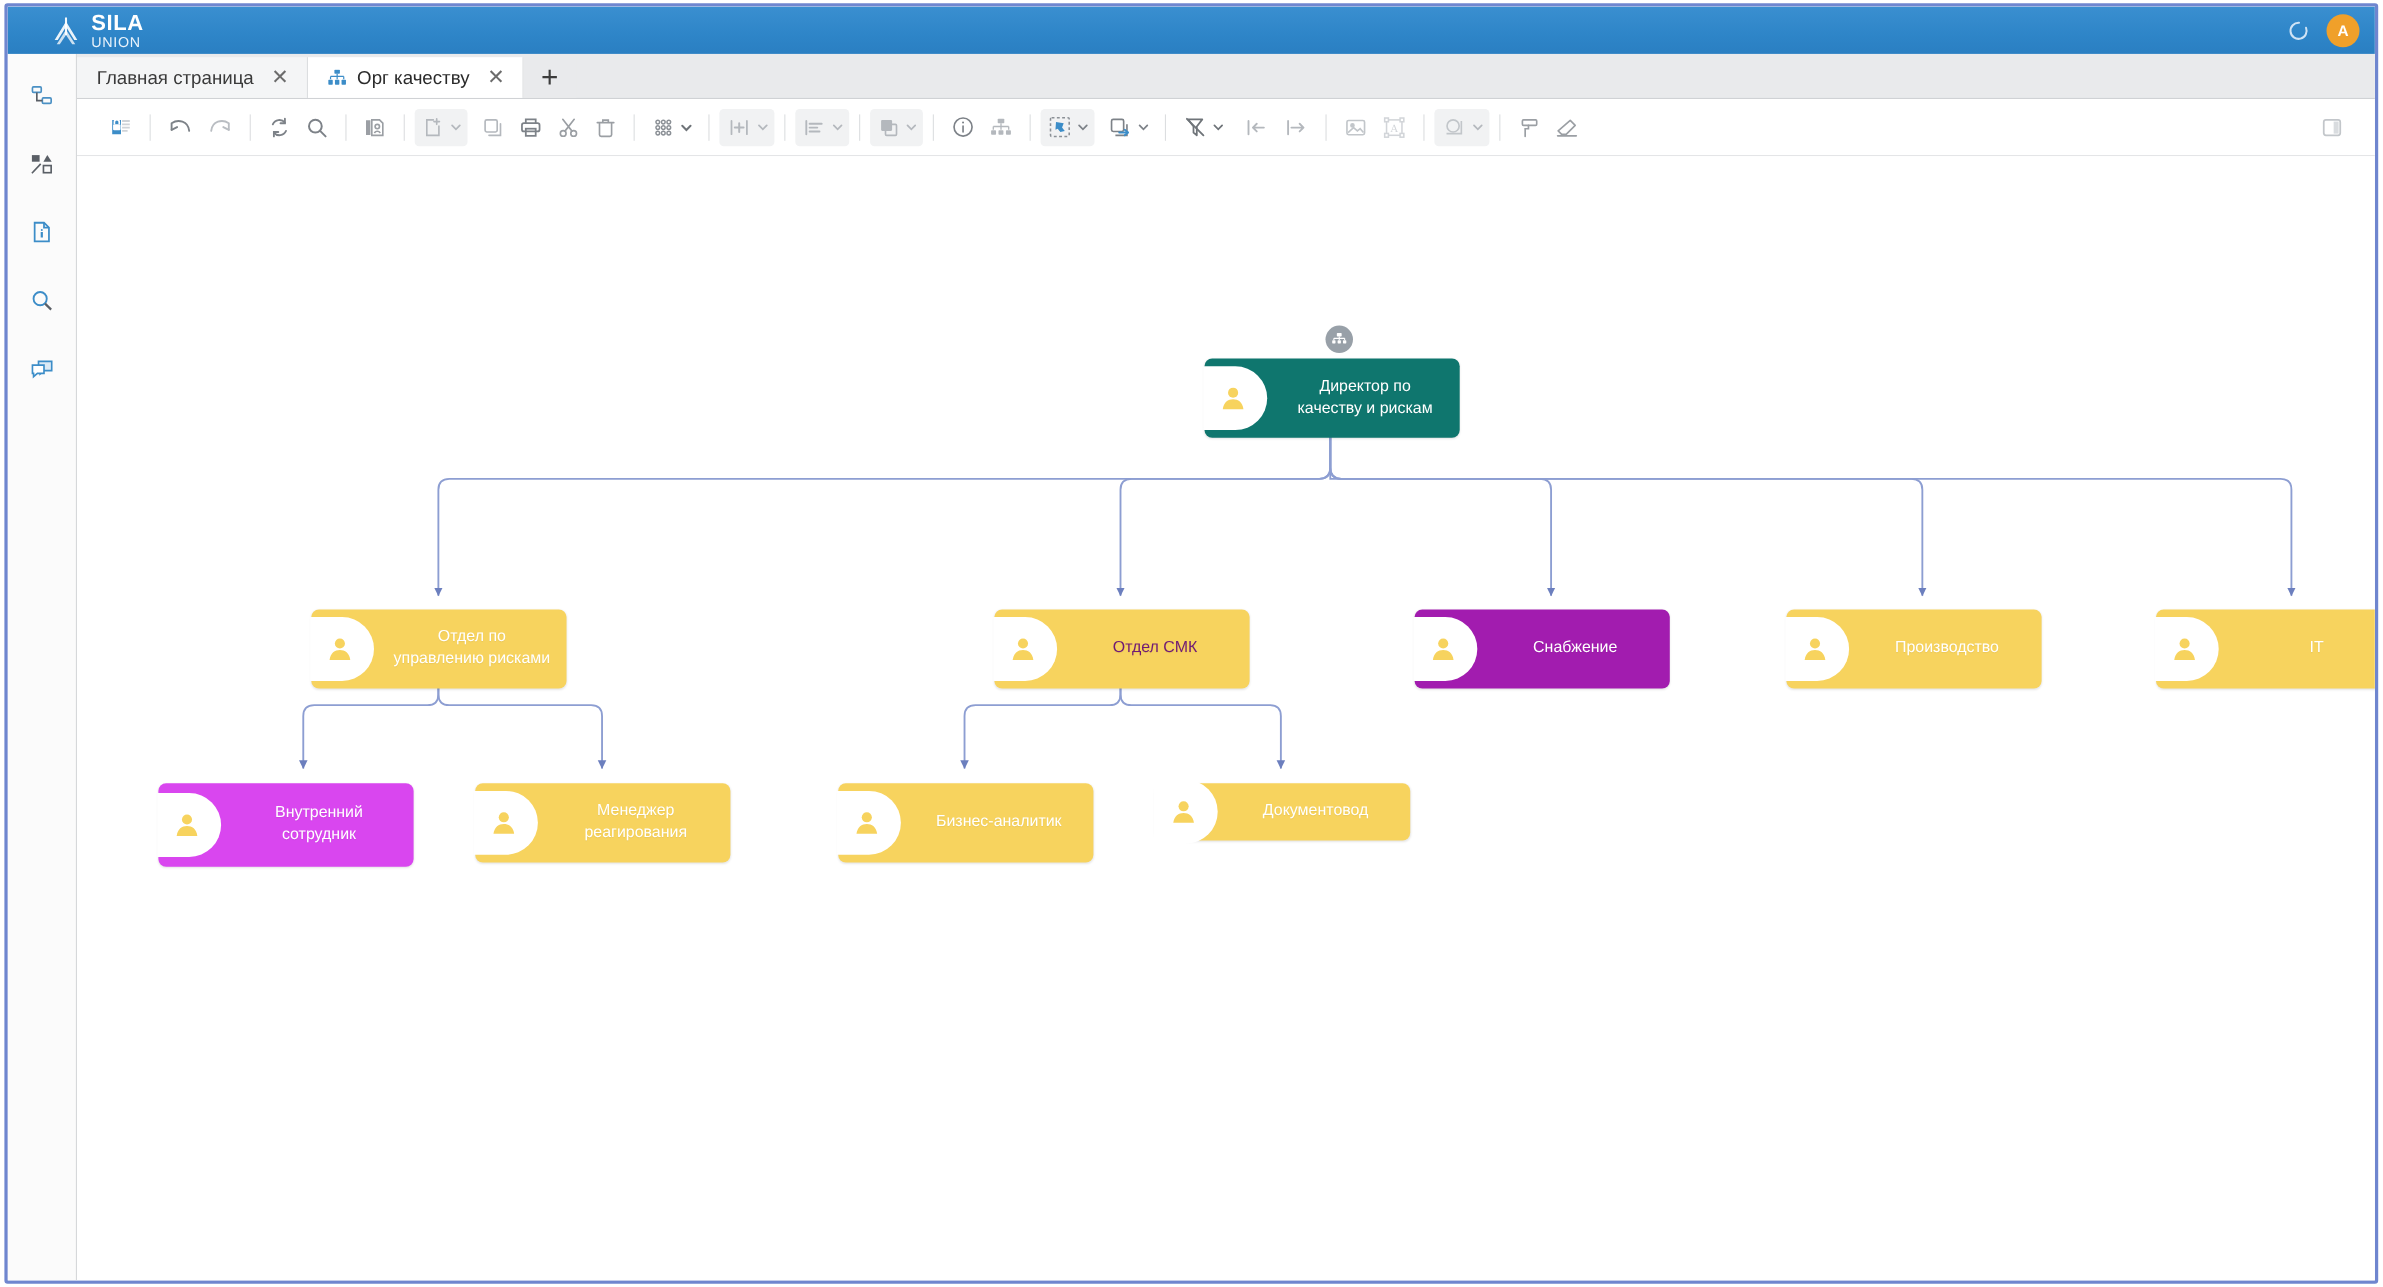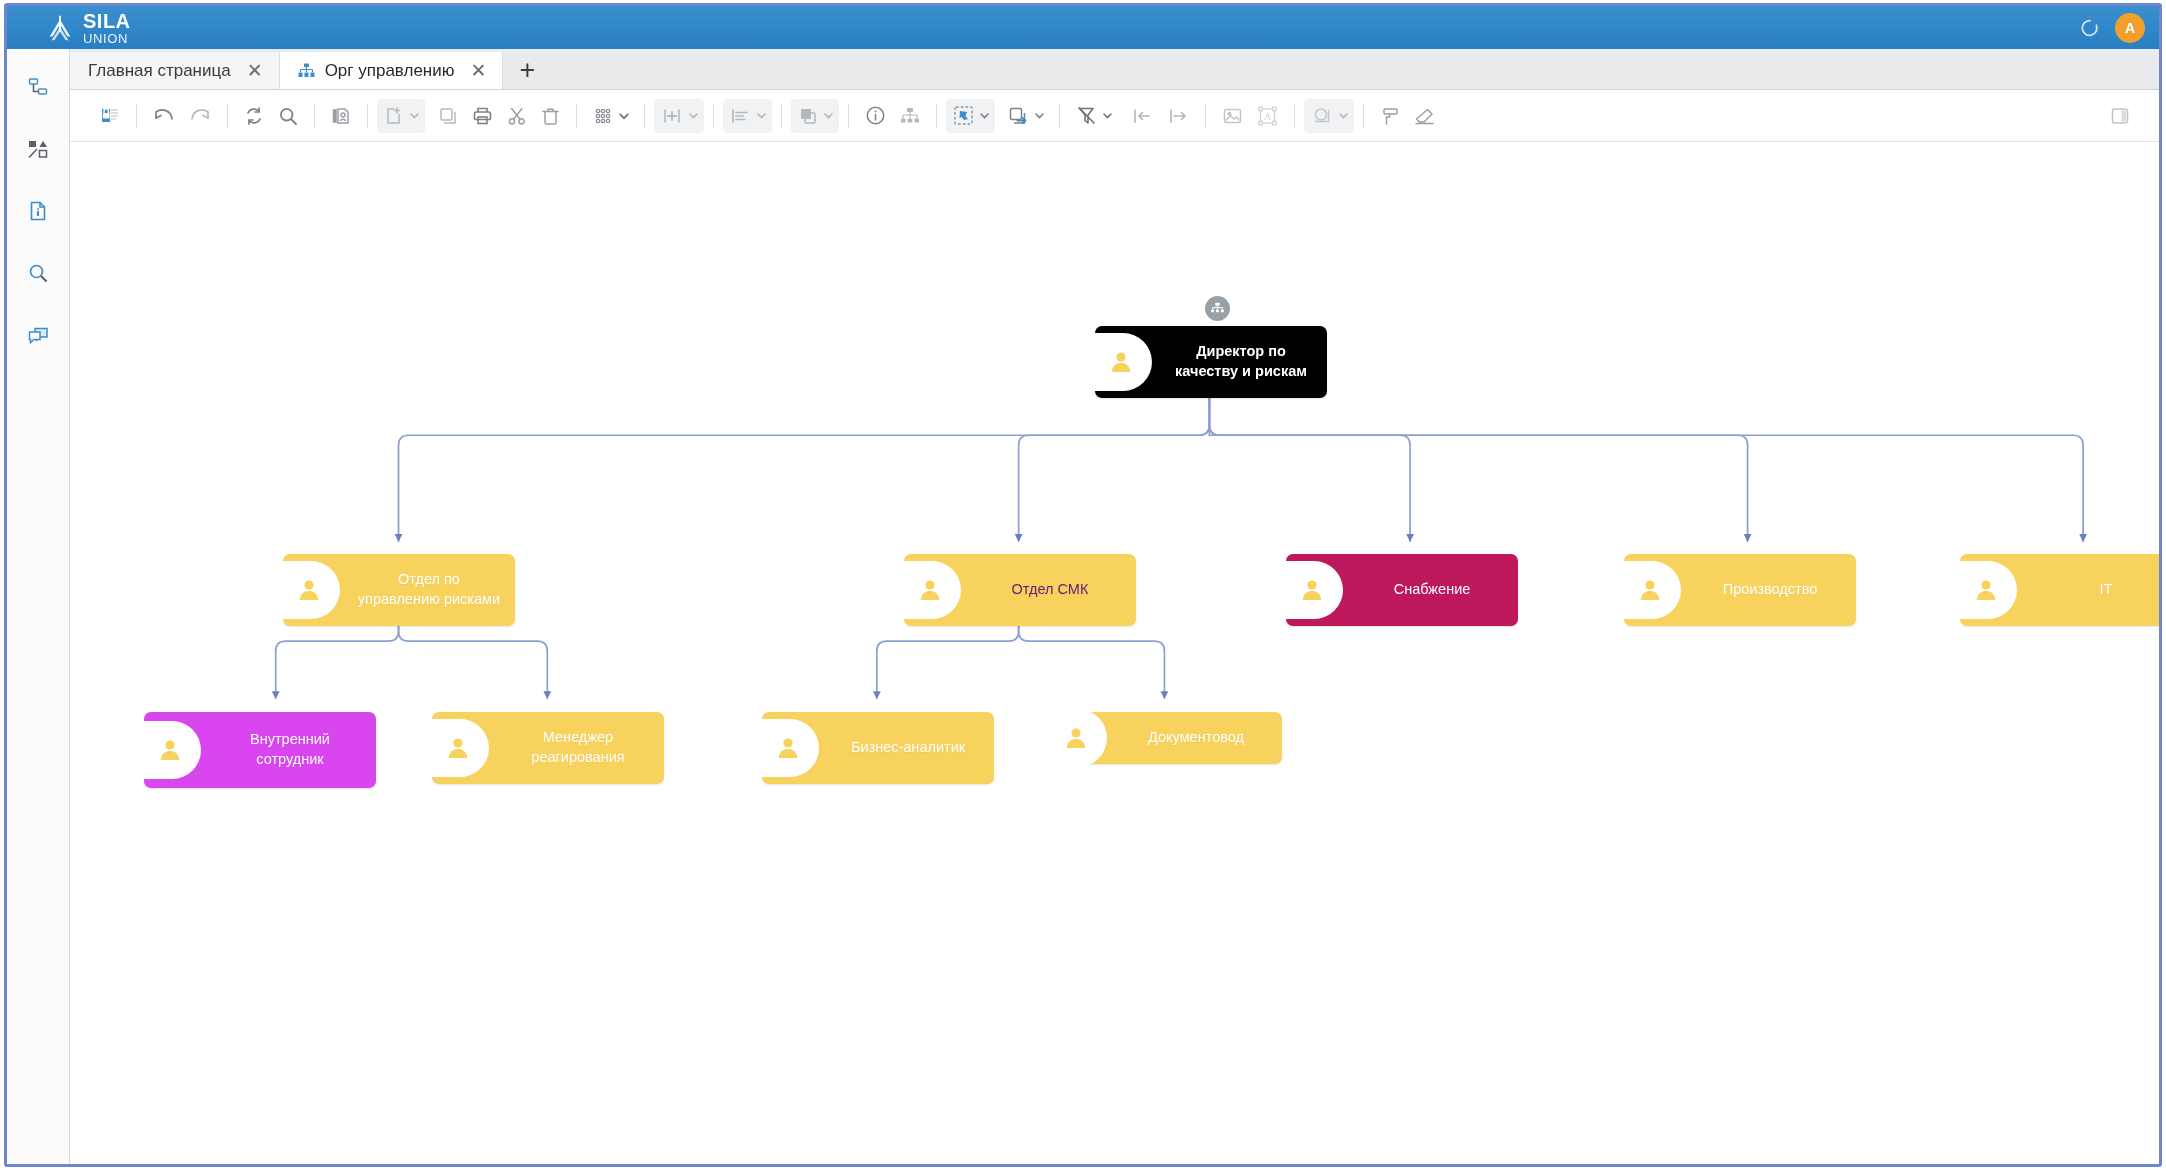--- a/index.html
+++ b/index.html
@@ -294,21 +294,21 @@
         <div class="tab active">
           <span class="tab-icon">
             <svg width="17" height="15" viewBox="0 0 17 15" fill="#3c8dc8">
               <rect x="6" y="0.5" width="5" height="3.5" rx=".6"></rect>
               <path d="M8.5 4 V6.5 M2.5 6.5 H14.5 M2.5 6.5 V9 M8.5 6.5 V9 M14.5 6.5 V9" stroke="#3c8dc8" stroke-width="1.1" fill="none"></path>
               <rect x="0.5" y="9.5" width="4" height="4.5" rx=".6"></rect>
               <rect x="6.5" y="9.5" width="4" height="4.5" rx=".6"></rect>
               <rect x="12.5" y="9.5" width="4" height="4.5" rx=".6"></rect>
             </svg>
           </span>
-          <span>Орг управлению</span>
+          <span>Орг качеству</span>
           <span class="tab-close">✕</span>
         </div>
         <div id="tab-add">+</div>
       </div>
 
       <div id="toolbar">
 
         <div class="tb-item">
           <span>
             <svg width="21" height="21" viewBox="0 0 21 21" fill="none">
@@ -656,21 +656,21 @@
               <path d="M 1141 256 L 1141 285 Q 1141 295 1151 295 L 1670 295 Q 1680 295 1680 305 L 1680 402"></path>
               <path d="M 1141 256 L 1141 285 Q 1141 295 1151 295 L 2006 295 Q 2016 295 2016 305 L 2016 402"></path>
 
               <path d="M 329 484 L 329 492 Q 329 502 319 502 L 216 502 Q 206 502 206 512 L 206 560"></path>
               <path d="M 329 484 L 329 492 Q 329 502 339 502 L 468 502 Q 478 502 478 512 L 478 560"></path>
 
               <path d="M 950 484 L 950 492 Q 950 502 940 502 L 818 502 Q 808 502 808 512 L 808 560"></path>
               <path d="M 950 484 L 950 492 Q 950 502 960 502 L 1086 502 Q 1096 502 1096 512 L 1096 560"></path>
             </g>
           </svg>
-        <div class="node" style="left: 1025px; top: 184px; width: 232px; height: 72px; background: #000000; font-weight: bold;">
+        <div class="node" style="left: 1025px; top: 184px; width: 232px; height: 72px; background: #0f766e;">
               <div class="avatar-cut">
                 <svg width="26" height="26" viewBox="0 0 26 26" fill="#f7d35e">
                   <circle cx="13" cy="8" r="4.6"></circle>
                   <path d="M3.6 23 C4.4 16.6 8.4 14 13 14 C17.6 14 21.6 16.6 22.4 23 Z"></path>
                 </svg>
               </div>
               <div class="node-label" style="color: rgb(255, 255, 255);">Директор по
 качеству и рискам</div>
             </div>
             <div class="node-badge" style="left: 1011px; top: 154px; margin-left: 124px;">
@@ -694,21 +694,21 @@
             </div>
             <div class="node" style="left: 834px; top: 412px; width: 232px; height: 72px; background: rgb(247, 211, 94);">
               <div class="avatar-cut">
                 <svg width="26" height="26" viewBox="0 0 26 26" fill="#f7d35e">
                   <circle cx="13" cy="8" r="4.6"></circle>
                   <path d="M3.6 23 C4.4 16.6 8.4 14 13 14 C17.6 14 21.6 16.6 22.4 23 Z"></path>
                 </svg>
               </div>
               <div class="node-label" style="color: #701a75;">Отдел СМК</div>
             </div>
-            <div class="node" style="left: 1216px; top: 412px; width: 232px; height: 72px; background: #be185d;">
+            <div class="node" style="left: 1216px; top: 412px; width: 232px; height: 72px; background: #a21caf;">
               <div class="avatar-cut">
                 <svg width="26" height="26" viewBox="0 0 26 26" fill="#f7d35e">
                   <circle cx="13" cy="8" r="4.6"></circle>
                   <path d="M3.6 23 C4.4 16.6 8.4 14 13 14 C17.6 14 21.6 16.6 22.4 23 Z"></path>
                 </svg>
               </div>
               <div class="node-label" style="color: rgb(255, 255, 255);">Снабжение</div>
             </div>
             <div class="node" style="left: 1554px; top: 412px; width: 232px; height: 72px; background: rgb(247, 211, 94);">
               <div class="avatar-cut">

